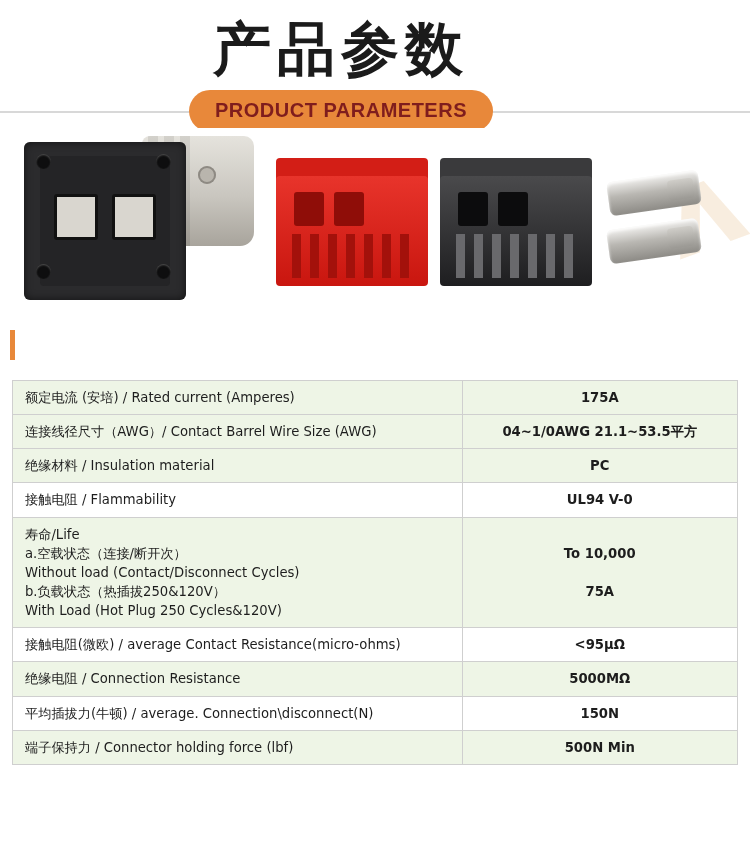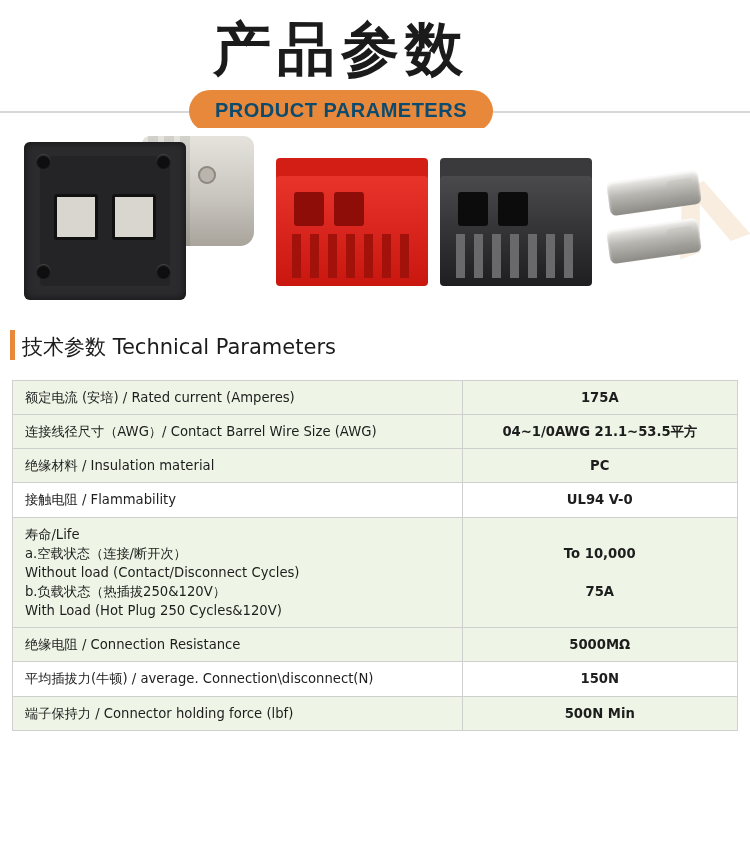--- a/index.html
+++ b/index.html
@@ -45,21 +45,21 @@
     width: 750px;
     height: 2px;
     background: #d8d8d8;
   }
   .title-en {
     position: absolute;
     left: 50%;
     top: 0;
     transform: translateX(-50%);
     background: #e8883a;
-    color: #0c4a6e;
+    color: #7f1d1d;
     font-size: 20px;
     font-weight: bold;
     letter-spacing: 0.5px;
     padding: 9px 26px 10px 26px;
     border-radius: 22px;
     white-space: nowrap;
     font-family: "Liberation Sans", sans-serif;
   }
 
   
@@ -251,21 +251,20 @@
         <div class="c3-fin" style="left:124px"></div>
       </div>
     </div>
 
     <div class="term t1"></div>
     <div class="term t2"></div>
   </div>
 
   <div class="section-head">
     <span class="section-bar"></span>
-    <span class="txt">技术参数 Technical Parameters</span>
   </div>
 
   <table class="table">
     <tbody>
         <tr class="alt">
           <td class="label multi">额定电流 (安培) / Rated current (Amperes)</td>
           <td class="value multi">175A</td>
         </tr>
         <tr class="alt">
           <td class="label multi">连接线径尺寸（AWG）/ Contact Barrel Wire Size (AWG)</td>
@@ -282,20 +281,24 @@
         <tr class="alt">
           <td class="label multi">寿命/Life
 a.空载状态（连接/断开次）
 Without  load (Contact/Disconnect Cycles)
 b.负载状态（热插拔250&amp;120V）
 With Load (Hot Plug 250 Cycles&amp;120V)</td>
           <td class="value multi">To 10,000
 
 75A</td>
         </tr>
+        <tr>
+          <td class="label multi">接触电阻(微欧) / average Contact Resistance(micro-ohms)</td>
+          <td class="value multi">&lt;95μΩ</td>
+        </tr>
         <tr class="alt">
           <td class="label multi">绝缘电阻 / Connection Resistance</td>
           <td class="value multi">5000MΩ</td>
         </tr>
         <tr>
           <td class="label multi">平均插拔力(牛顿) / average. Connection\disconnect(N)</td>
           <td class="value multi">150N</td>
         </tr>
         <tr class="alt">
           <td class="label multi">端子保持力 / Connector holding force (lbf)</td>

